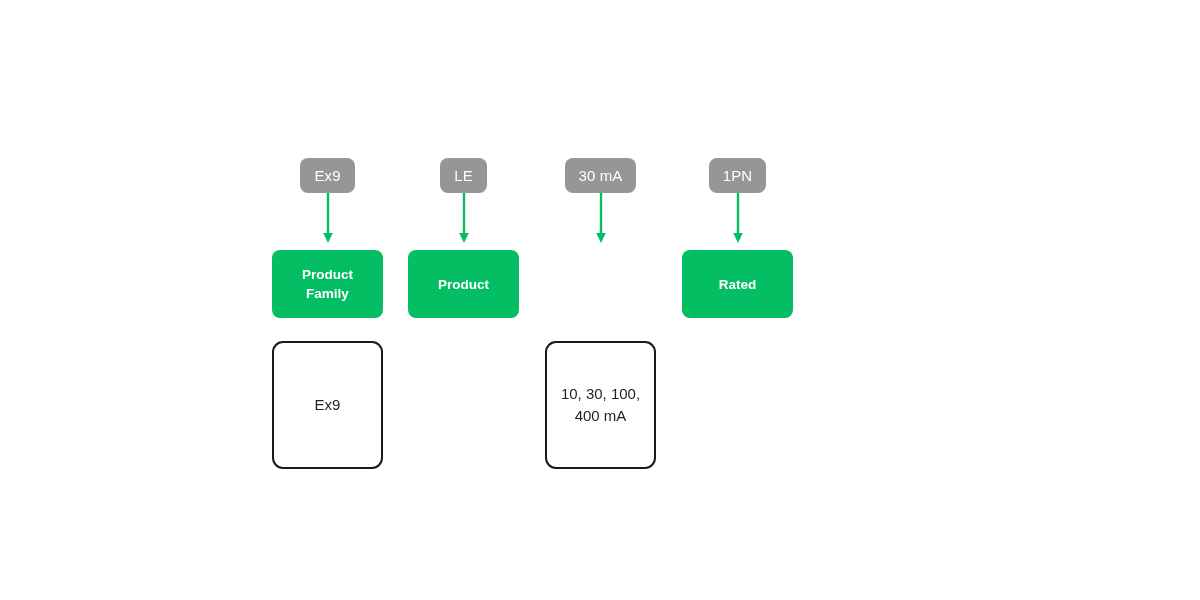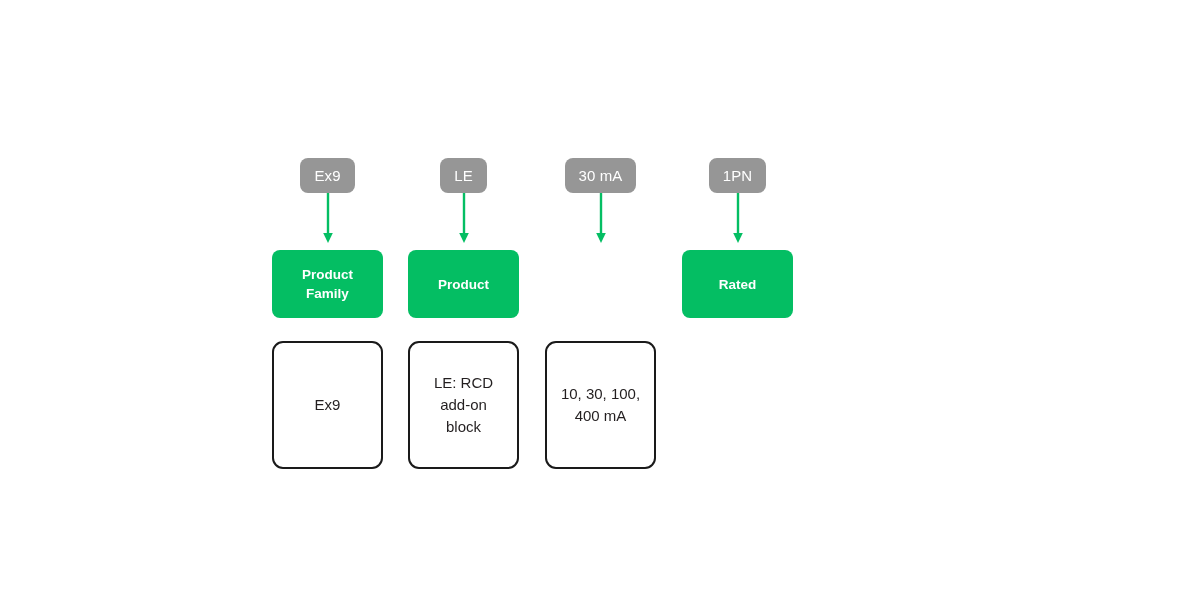--- a/index.html
+++ b/index.html
@@ -151,25 +151,20 @@
     </div>
     <div class="arrow-wrap">
       <svg class="arrow-svg" width="16" height="52" viewBox="0 0 16 52">
         <line x1="8" y1="0" x2="8" y2="42" stroke="#04be63" stroke-width="2.4"></line>
         <polygon points="8,50 3.2,40 12.8,40" fill="#04be63"></polygon>
       </svg>
     </div>
     <div class="green-box">
       <span class="label">Product</span>
     </div>
-    <div class="white-box">
-      <span class="value">LE: RCD
-add-on
-block</span>
-    </div>
   </div>
 
   <div class="column" style="left:273px;">
     <div class="pill-row">
       <div class="pill">30 mA</div>
     </div>
     <div class="arrow-wrap">
       <svg class="arrow-svg" width="16" height="52" viewBox="0 0 16 52">
         <line x1="8" y1="0" x2="8" y2="42" stroke="#04be63" stroke-width="2.4"></line>
         <polygon points="8,50 3.2,40 12.8,40" fill="#04be63"></polygon>

